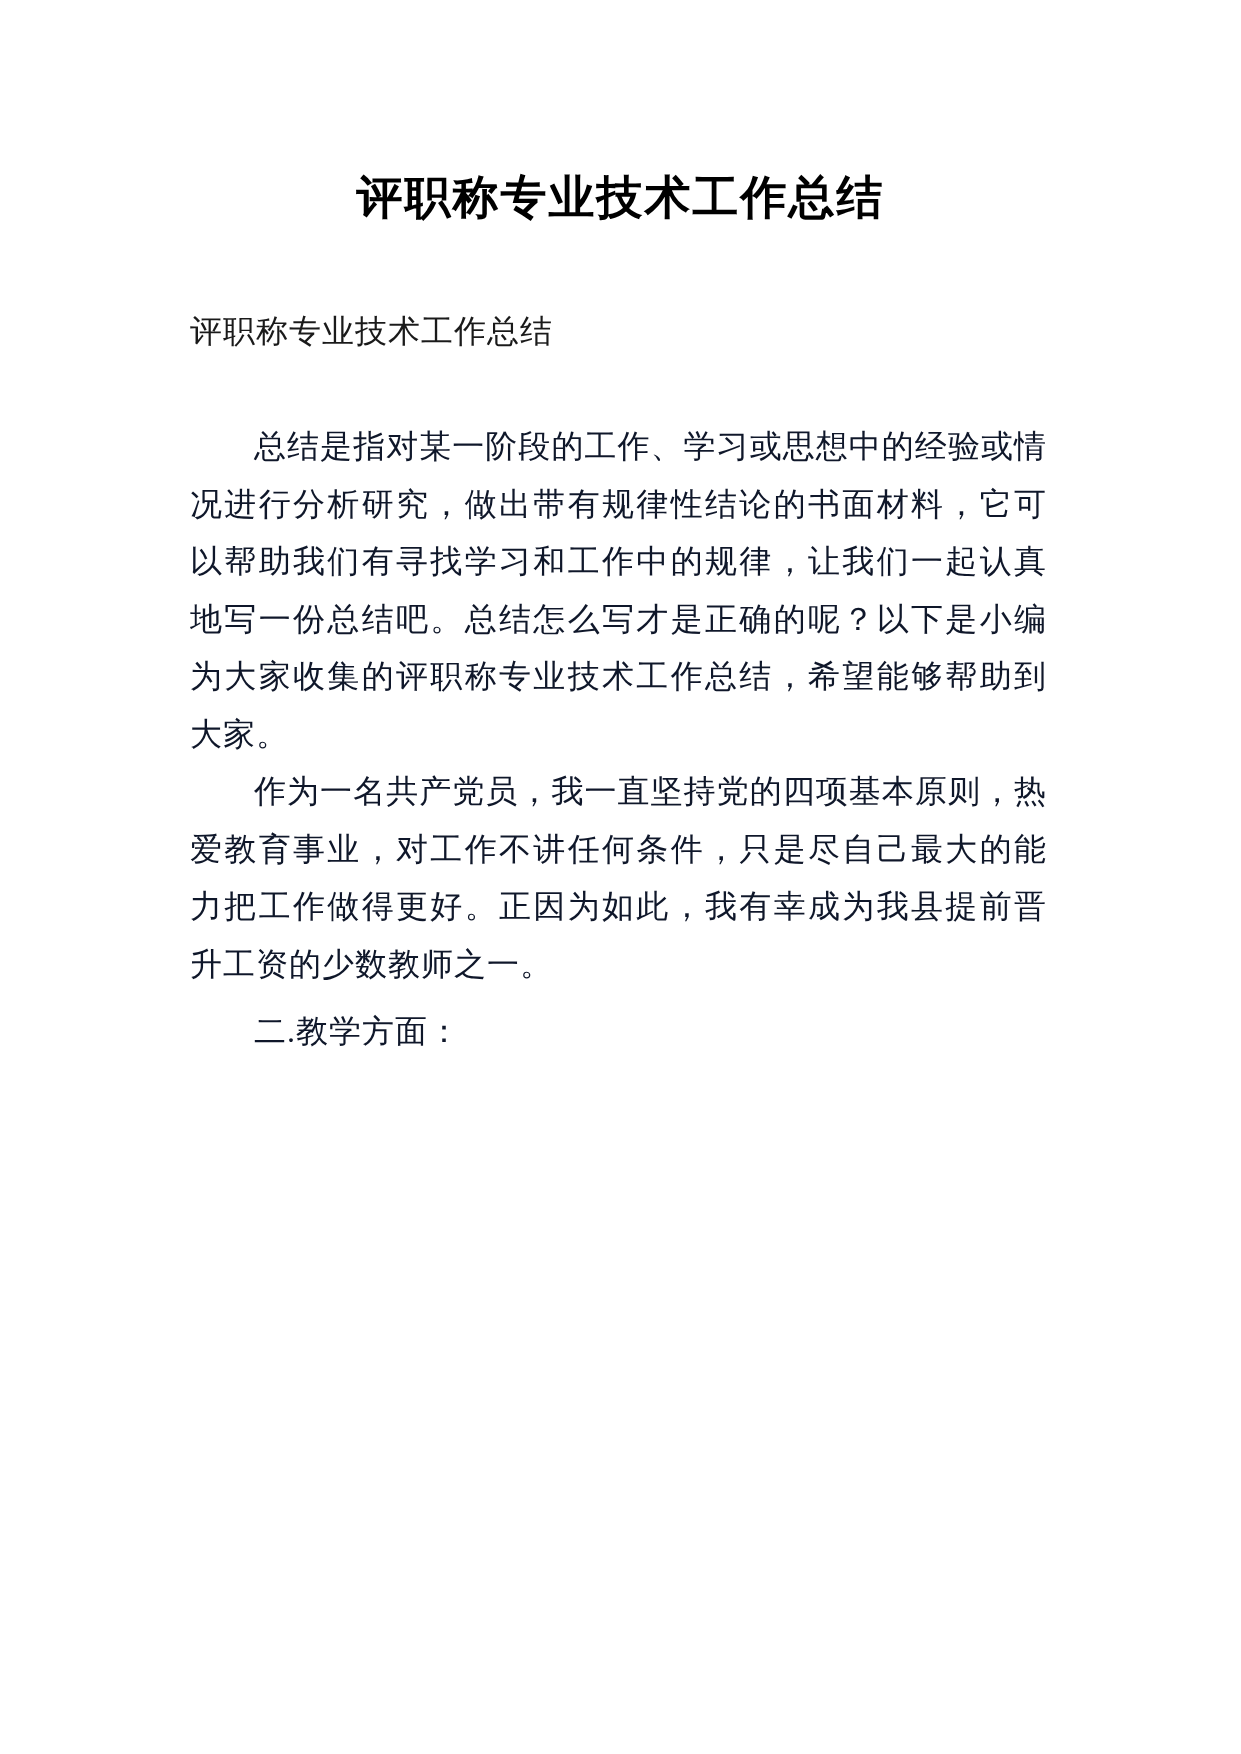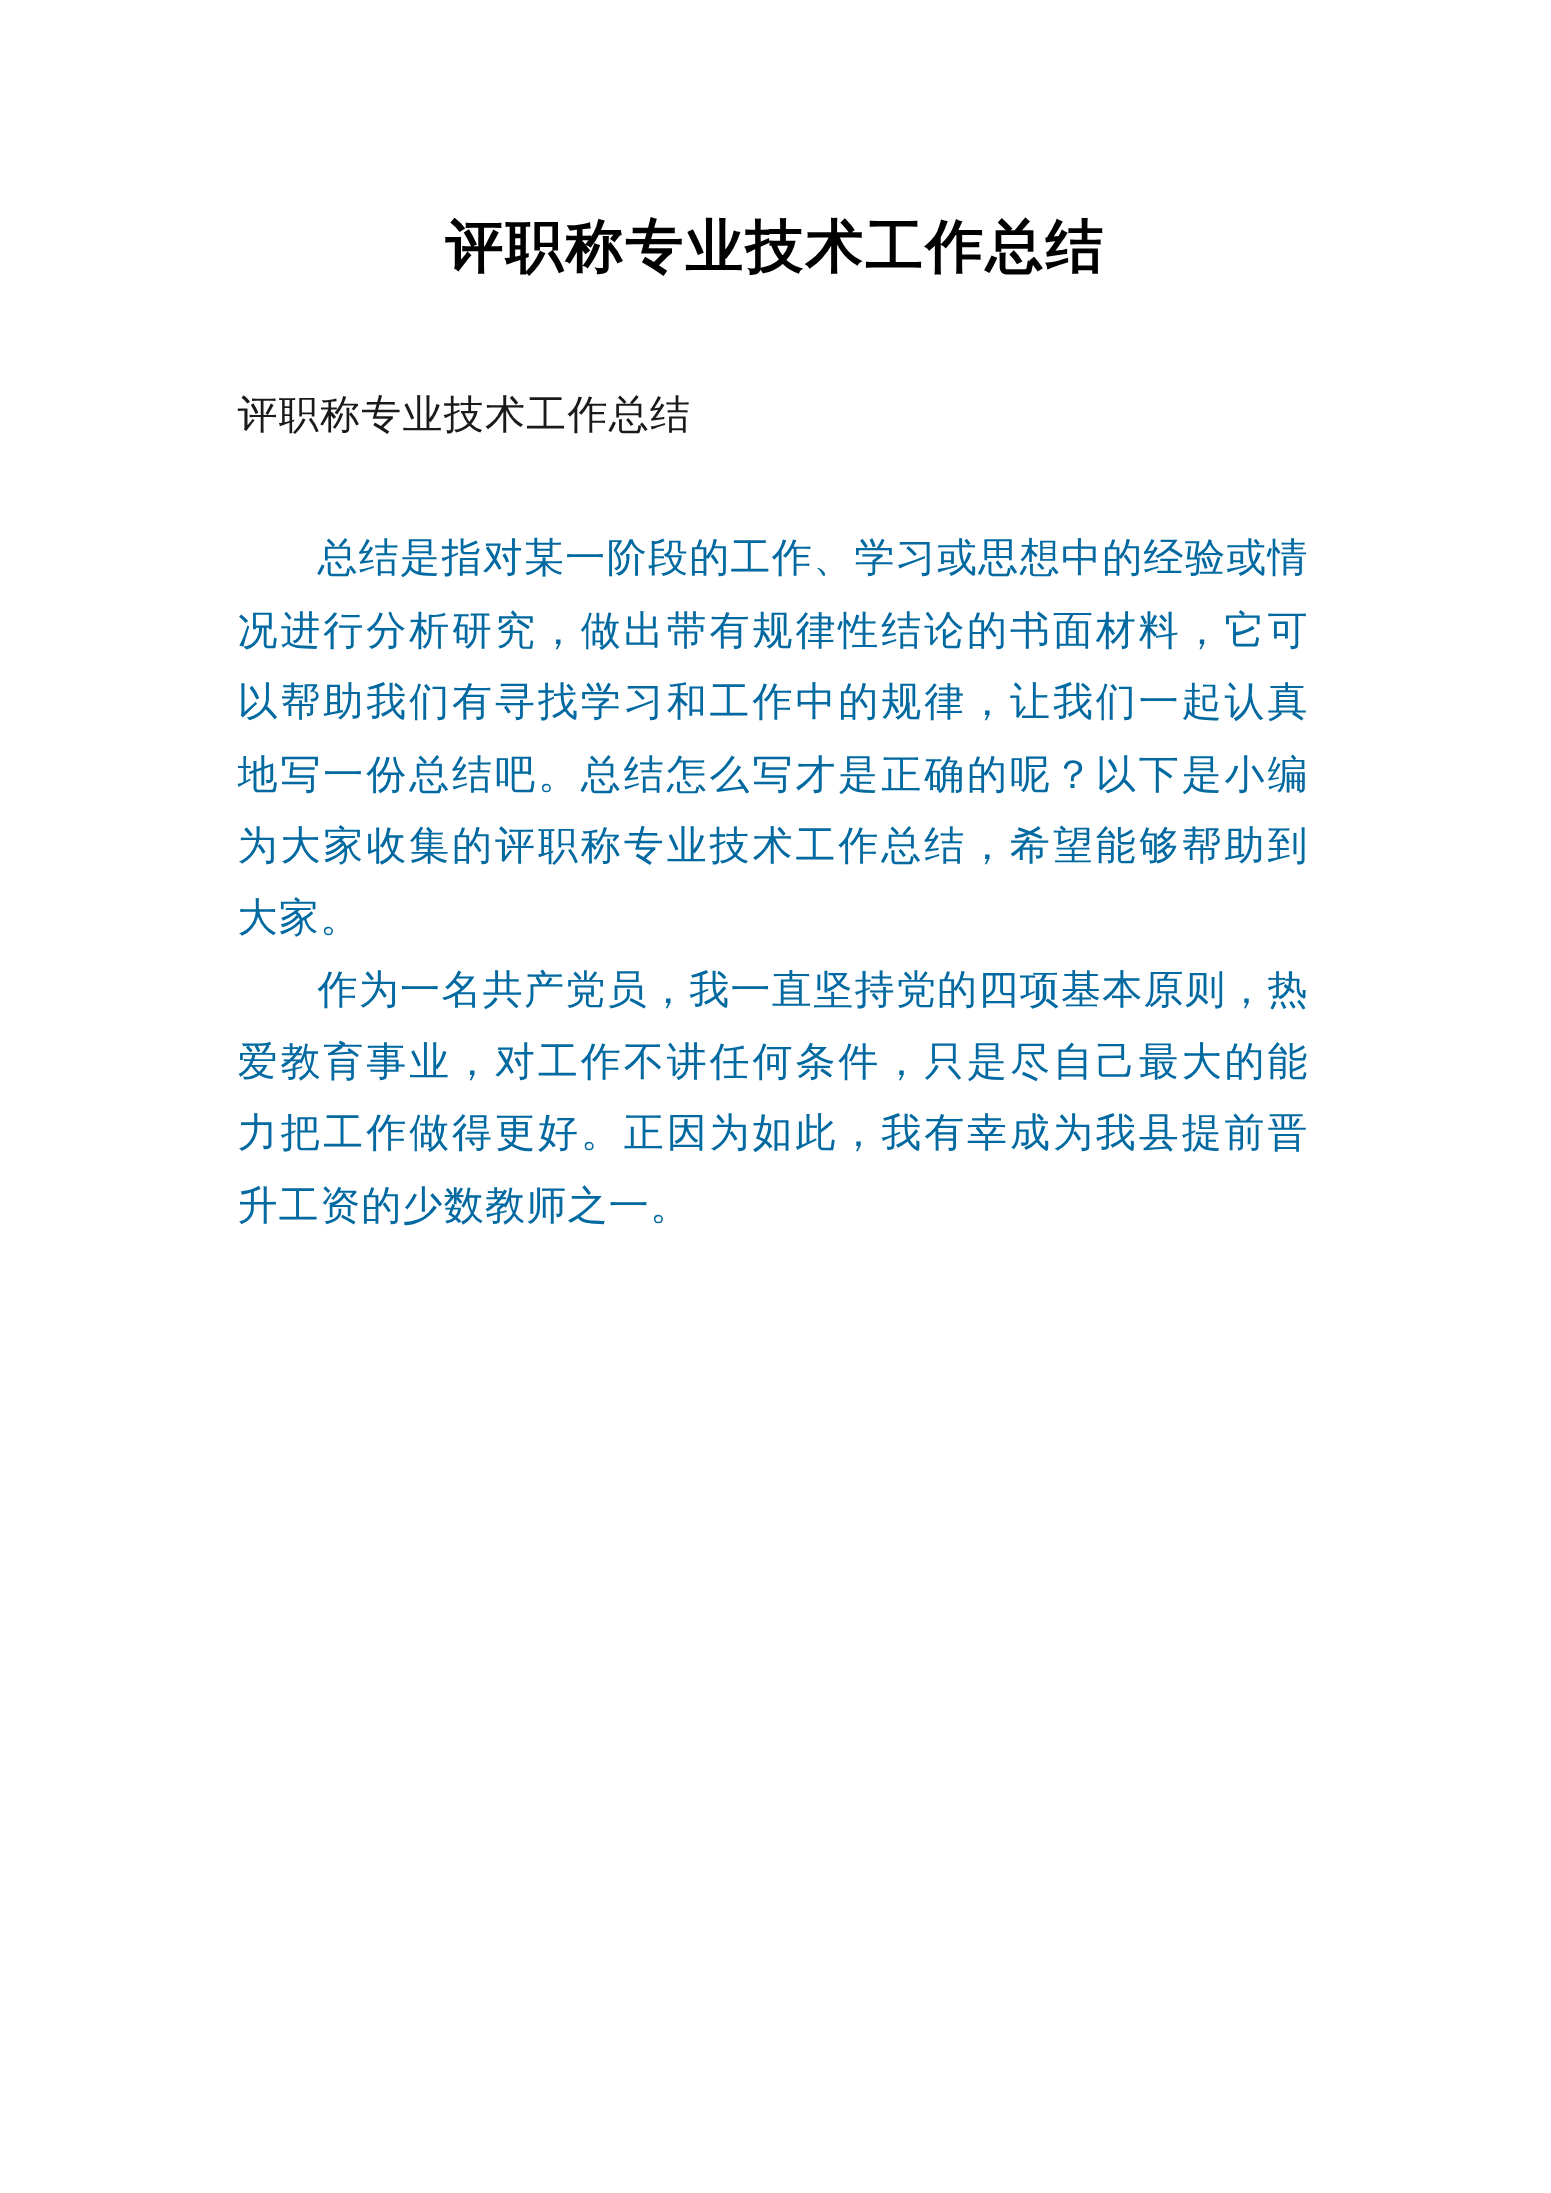--- a/index.html
+++ b/index.html
@@ -39,21 +39,21 @@
     line-height: 57.5px;
     color: #1a1a1a;
     letter-spacing: 1px;
     text-align: left;
   }
   .para {
     margin: 0;
     padding: 0;
     font-size: 32px;
     line-height: 57.5px;
-    color: #0369a1;
+    color: #0f172a;
     letter-spacing: 1px;
     text-align: justify;
     text-justify: inter-character;
     text-indent: 2em;
   }
   .para.first {
     margin-top: 57.5px;   
   }
   .para.gap-sm { margin-top: 6px; }
   .para.gap-md { margin-top: 10px; }
@@ -66,15 +66,16 @@
 
   <div class="content">
     <p class="subtitle">评职称专业技术工作总结</p>
 
     <p class="para first">总结是指对某一阶段的工作、学习或思想中的经验或情况进行分析研究，做出带有规律性结论的书面材料，它可以帮助我们有寻找学习和工作中的规律，让我们一起认真地写一份总结吧。总结怎么写才是正确的呢？以下是小编为大家收集的评职称专业技术工作总结，希望能够帮助到大家。</p>
 
 
 
     <p class="para">作为一名共产党员，我一直坚持党的四项基本原则，热爱教育事业，对工作不讲任何条件，只是尽自己最大的能力把工作做得更好。正因为如此，我有幸成为我县提前晋升工资的少数教师之一。</p>
 
+    <p class="para gap-md">二.教学方面：</p>
 
   </div>
 </div>
 
 </body></html>

